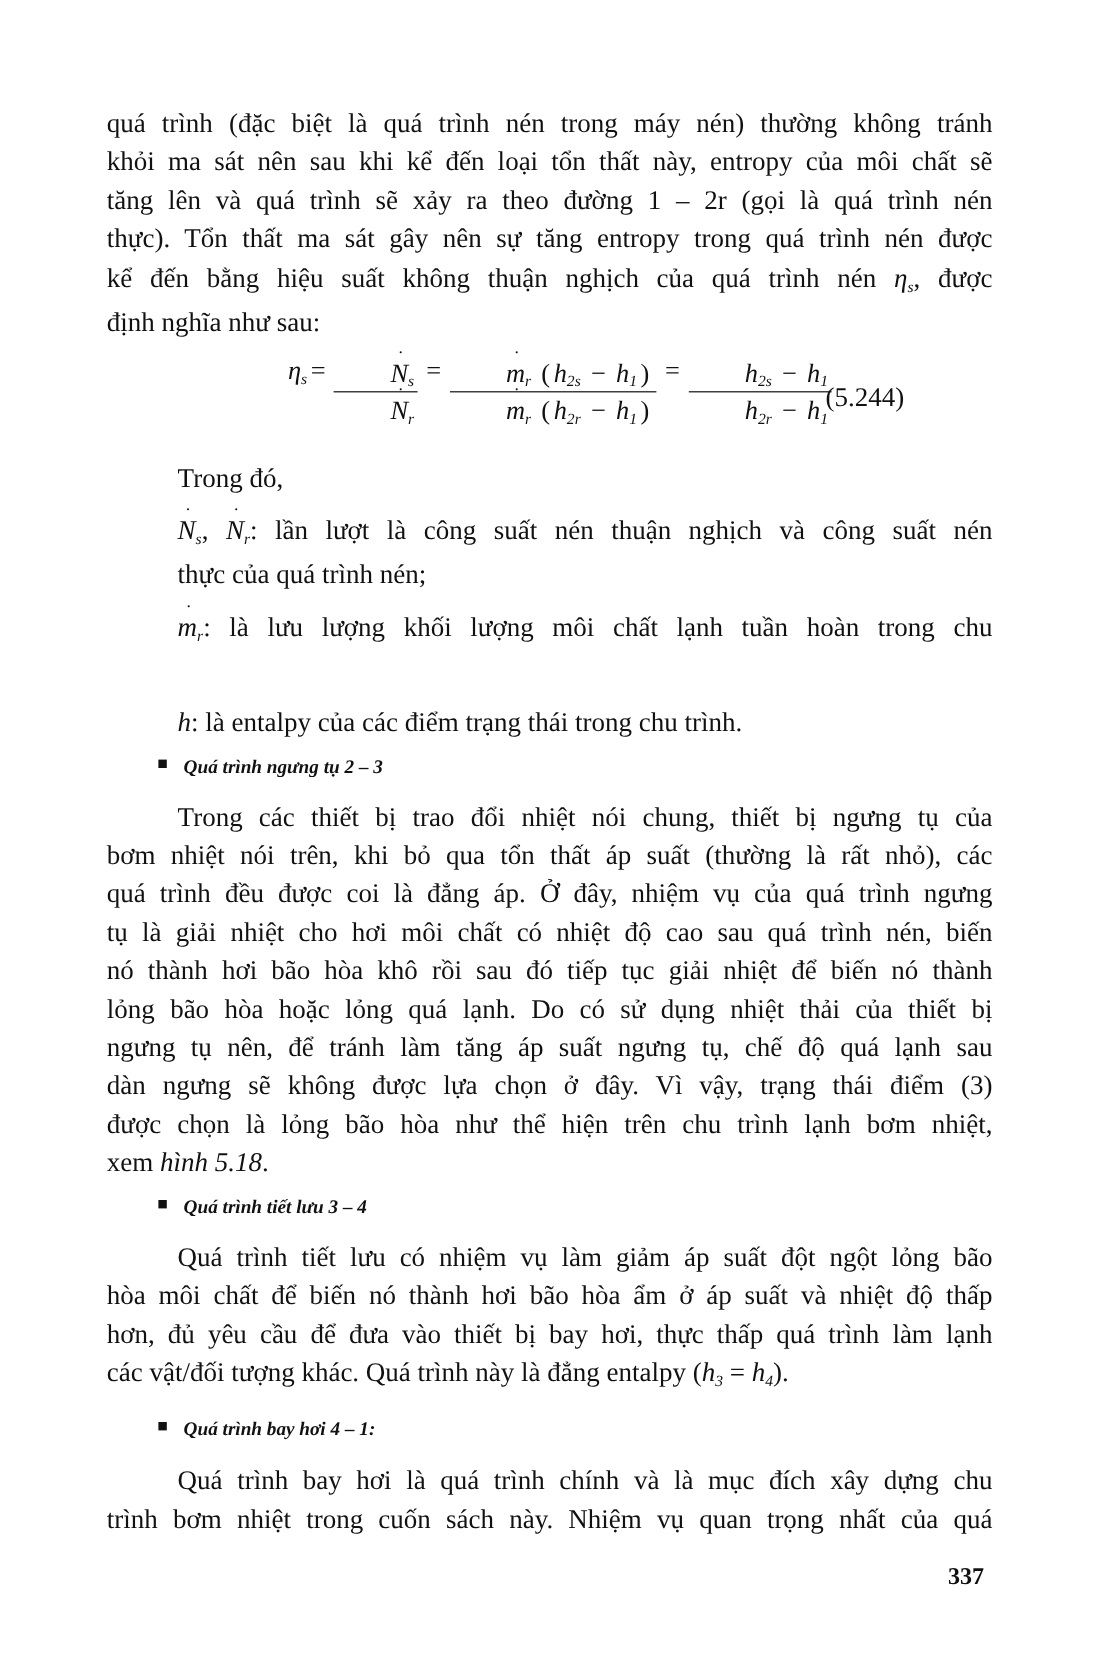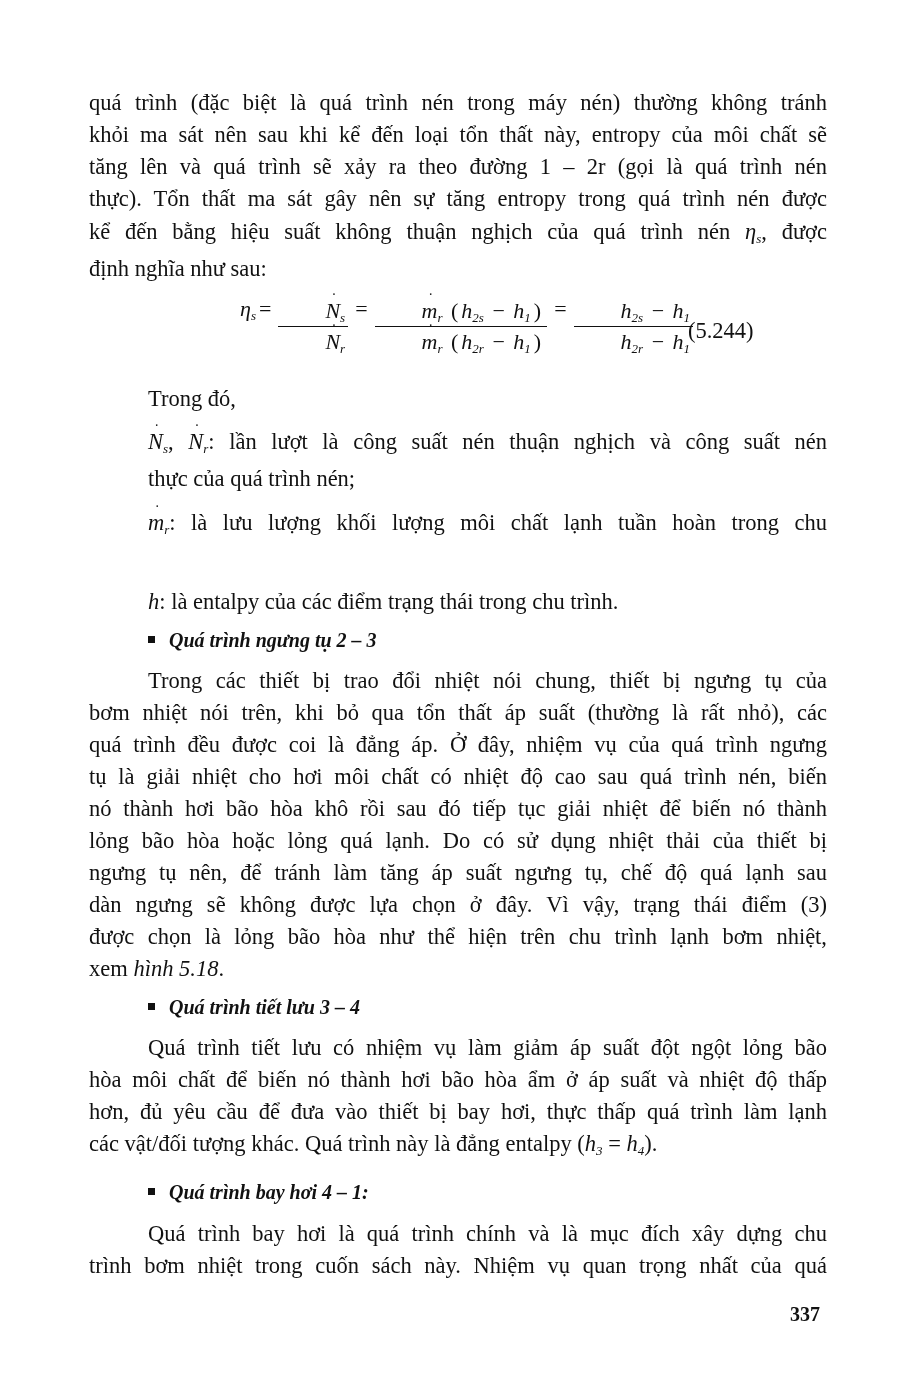--- a/index.html
+++ b/index.html
@@ -13,21 +13,21 @@
     position: absolute; left: 89px; width: 738px;
     font-size: 22.5px; line-height: 30px; white-space: nowrap;
     text-align: justify; text-align-last: justify;
   }
   .line.last { text-align-last: left; }
   .indent { left: 148px; width: 679px; }
   .math { font-style: italic; }
   sub { font-size: 13px; vertical-align: -4px; line-height: 0; }
   .dot { position: relative; display: inline-block; }
   .dot::before { content: "\02D9"; position: absolute; left: 40%; top: -12px; font-size: 16px; font-style: normal; }
-  .heading { position: absolute; left: 148px; font-size: 20px; font-weight: bold; font-style: italic; line-height: 30px; white-space: nowrap; font-family: Liberation Serif, serif; }
+  .heading { position: absolute; left: 132px; font-size: 16px; font-weight: bold; font-style: italic; line-height: 30px; white-space: nowrap; font-family: Liberation Serif, serif; }
   .bullet { display: inline-block; width: 7px; height: 7px; background: #111; margin-right: 14px; vertical-align: 4px; }
   .equation {
     position: absolute; left: 240px; top: 296px; height: 80px; width: 560px;
     font-size: 22px;
   }
   .frac { display: inline-flex; flex-direction: column; align-items: center; vertical-align: middle; margin: 0 4px; }
   .frac .num, .frac .den { padding: 0 3px; line-height: 30px; white-space: nowrap; margin-left: 44px; }
   .frac .bar { width: 100%; border-top: 1.3px solid #111; }
   .eq-row { display: flex; align-items: flex-start; height: 80px; }
   .eqsign { margin: 0 3px; font-style: normal; }

